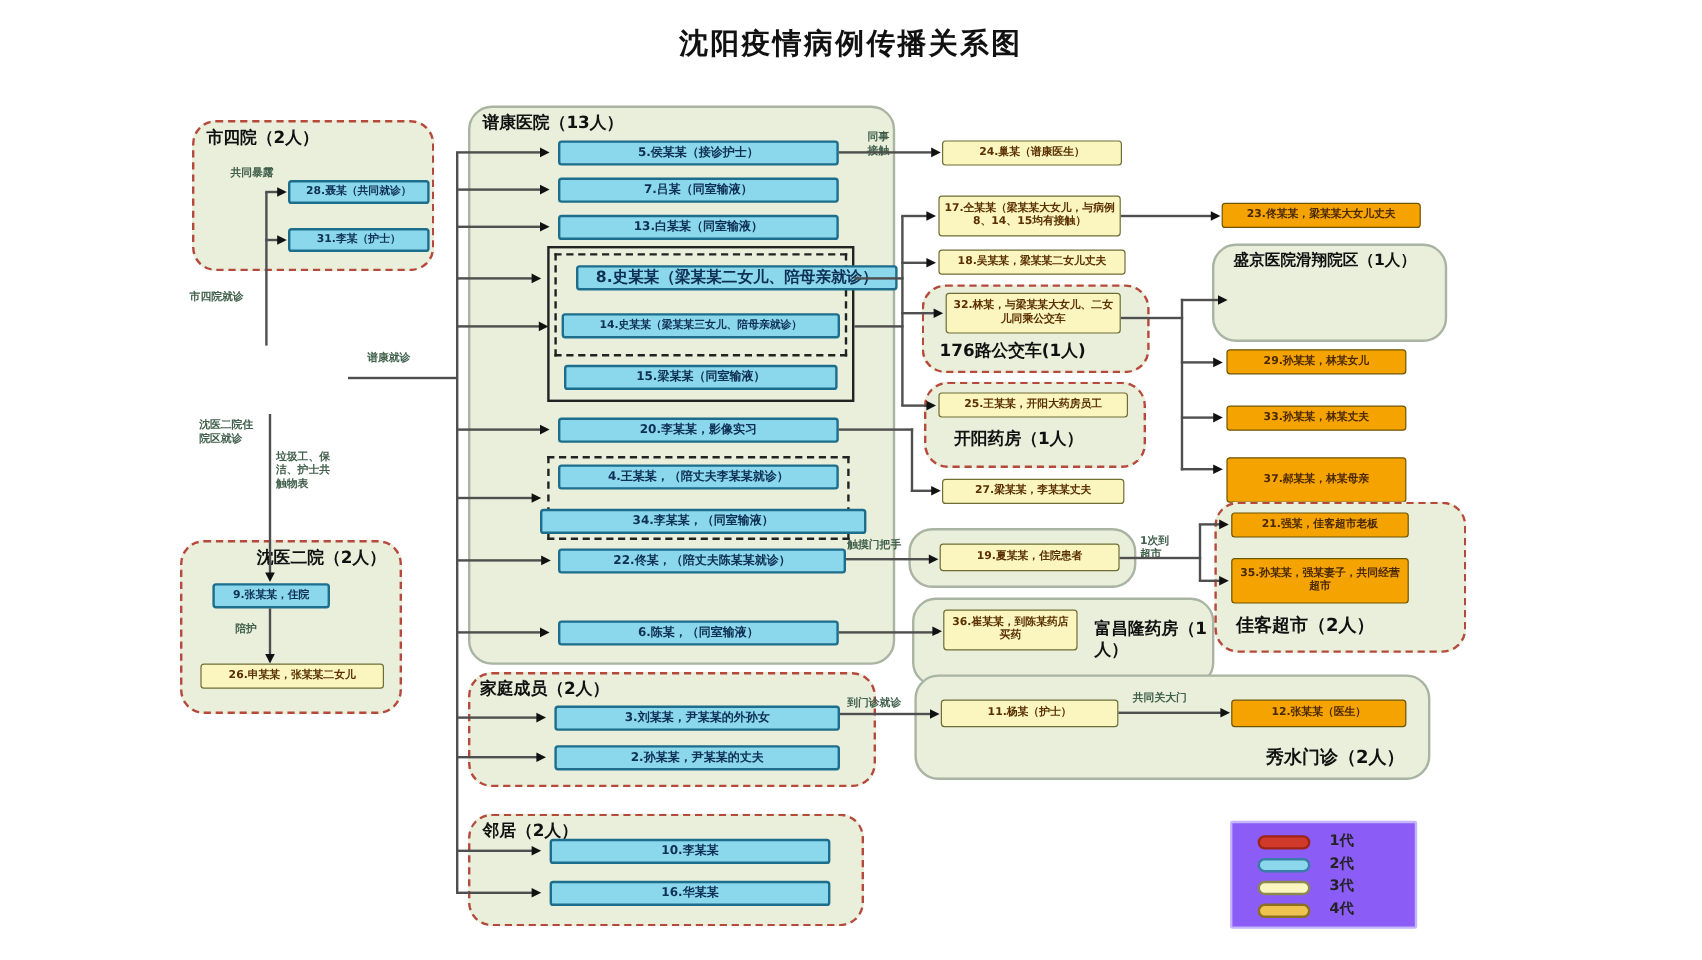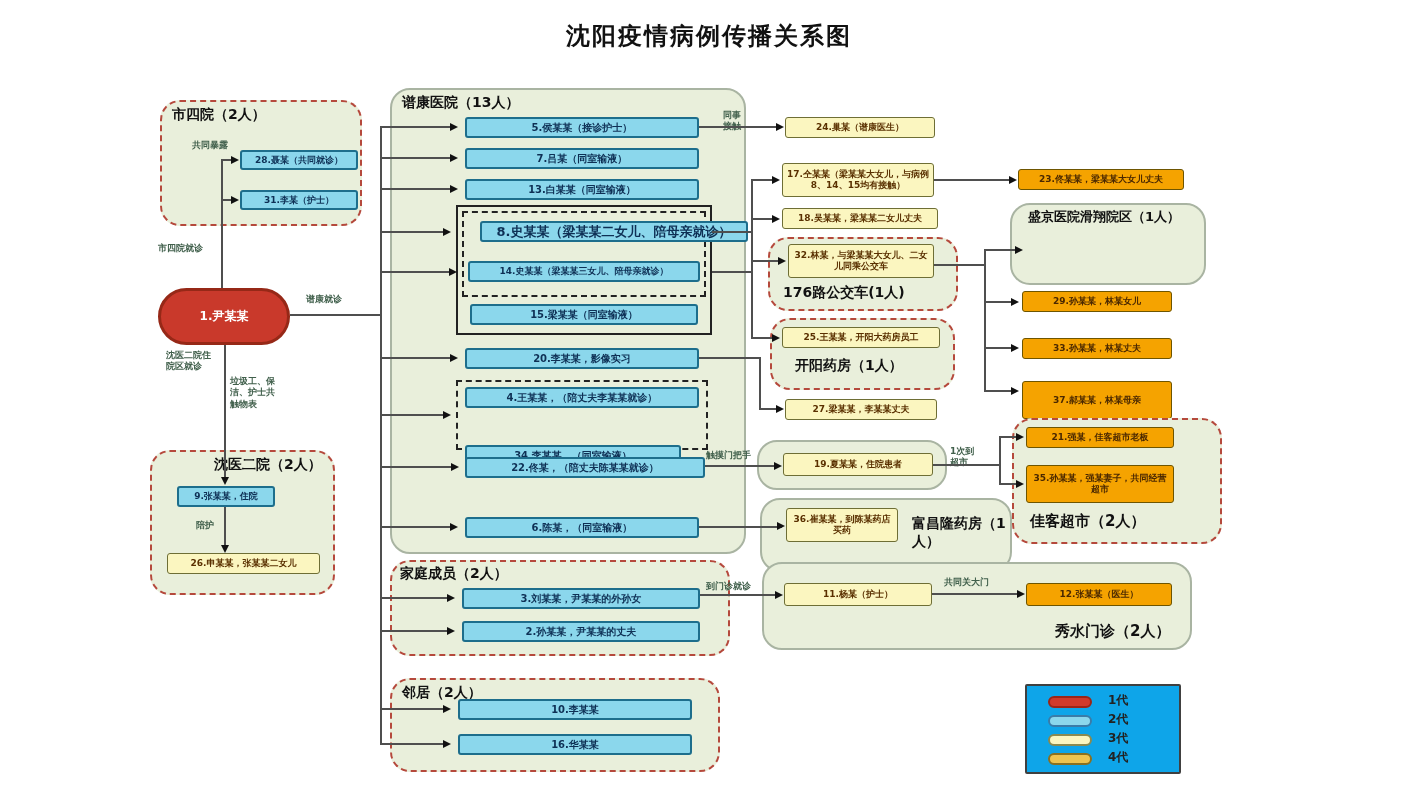--- a/index.html
+++ b/index.html
@@ -22,38 +22,37 @@
   .sub-solid{position:absolute;border:2px solid #222;box-sizing:border-box;}
   .sub-dash{position:absolute;border:2px dashed #222;box-sizing:border-box;}
   .line{position:absolute;background:#4f4f4f;}
   .h{height:2px;} .v{width:2px;}
   .ar{position:absolute;width:0;height:0;border-top:4px solid transparent;
       border-bottom:4px solid transparent;border-left:8px solid #111;}
   .ad{position:absolute;width:0;height:0;border-left:4px solid transparent;
       border-right:4px solid transparent;border-top:8px solid #111;}
   .note{position:absolute;font-size:9px;color:#41604c;line-height:1.25;font-weight:bold;}
   .legend{position:absolute;left:1025px;top:684px;width:152px;height:86px;
-          background:#0ea5e9;border:2px solid #404040;border-radius:2px;}
+          background:#8b5cf6;border:2px solid #c4b5fd;border-radius:2px;}
   .pill{position:absolute;left:21px;width:44px;height:12px;border-radius:7px;box-sizing:border-box;}
   .pill-label{position:absolute;left:81px;font-size:12px;font-weight:bold;color:#222;}
 </style>
 </head>
 <body>
 
 <div id="canvas">
 
   <div class="title">沈阳疫情病例传播关系图</div>
 
   <div class="group g-red" style="left:160px;top:100px;width:202px;height:126px;"></div>
   <div class="glabel" style="left:172px;top:106px;">市四院（2人）</div>
   <div class="note" style="left:192px;top:140px;">共同暴露</div>
   <div class="node cyan" style="left:240px;top:150px;width:118px;height:20px;font-size:9px;">28.聂某（共同就诊）</div>
   <div class="node cyan" style="left:240px;top:190px;width:118px;height:20px;font-size:9px;">31.李某（护士）</div>
 
-  <div class="node oval" style="left:158px;top:288px;width:132px;height:57px;">1.尹某某</div>
   <div class="note" style="left:158px;top:243px;">市四院就诊</div>
   <div class="note" style="left:306px;top:294px;">谱康就诊</div>
   <div class="note" style="left:166px;top:350px;width:50px;">沈医二院住院区就诊</div>
   <div class="note" style="left:230px;top:376px;width:52px;">垃圾工、保洁、护士共触物表</div>
 
   <div class="group g-red" style="left:150px;top:450px;width:185px;height:145px;"></div>
   <div class="glabel" style="left:214px;top:456px;">沈医二院（2人）</div>
   <div class="node cyan" style="left:177px;top:486px;width:98px;height:21px;font-size:9px;">9.张某某，住院</div>
   <div class="note" style="left:196px;top:520px;">陪护</div>
   <div class="node pyellow" style="left:167px;top:553px;width:153px;height:21px;">26.申某某，张某某二女儿</div>
@@ -64,21 +63,21 @@
   <div class="node cyan" style="left:465px;top:148px;width:234px;height:21px;">7.吕某（同室输液）</div>
   <div class="node cyan" style="left:465px;top:179px;width:234px;height:21px;">13.白某某（同室输液）</div>
   <div class="sub-solid" style="left:456px;top:205px;width:256px;height:130px;"></div>
   <div class="sub-dash" style="left:462px;top:211px;width:244px;height:86px;"></div>
   <div class="node cyan" style="left:480px;top:221px;width:268px;height:21px;font-size:13px;">8.史某某（梁某某二女儿、陪母亲就诊）</div>
   <div class="node cyan" style="left:468px;top:261px;width:232px;height:21px;font-size:9px;">14.史某某（梁某某三女儿、陪母亲就诊）</div>
   <div class="node cyan" style="left:470px;top:304px;width:228px;height:21px;">15.梁某某（同室输液）</div>
   <div class="node cyan" style="left:465px;top:348px;width:234px;height:21px;">20.李某某，影像实习</div>
   <div class="sub-dash" style="left:456px;top:380px;width:252px;height:70px;"></div>
   <div class="node cyan" style="left:465px;top:387px;width:234px;height:21px;">4.王某某，（陪丈夫李某某就诊）</div>
-  <div class="node cyan" style="left:465px;top:424px;width:216px;height:21px;margin-top:21px;">34.李某某，（同室输液）</div>
+  <div class="node cyan" style="left:450px;top:424px;width:272px;height:21px;">34.李某某，（同室输液）</div>
   <div class="node cyan" style="left:465px;top:457px;width:240px;height:21px;">22.佟某，（陪丈夫陈某某就诊）</div>
   <div class="node cyan" style="left:465px;top:517px;width:234px;height:21px;">6.陈某，（同室输液）</div>
 
   <div class="group g-red" style="left:390px;top:560px;width:340px;height:96px;"></div>
   <div class="glabel" style="left:400px;top:565px;">家庭成员（2人）</div>
   <div class="node cyan" style="left:462px;top:588px;width:238px;height:21px;">3.刘某某，尹某某的外孙女</div>
   <div class="node cyan" style="left:462px;top:621px;width:238px;height:21px;">2.孙某某，尹某某的丈夫</div>
 
   <div class="group g-red" style="left:390px;top:678px;width:330px;height:94px;"></div>
   <div class="glabel" style="left:402px;top:684px;">邻居（2人）</div>

